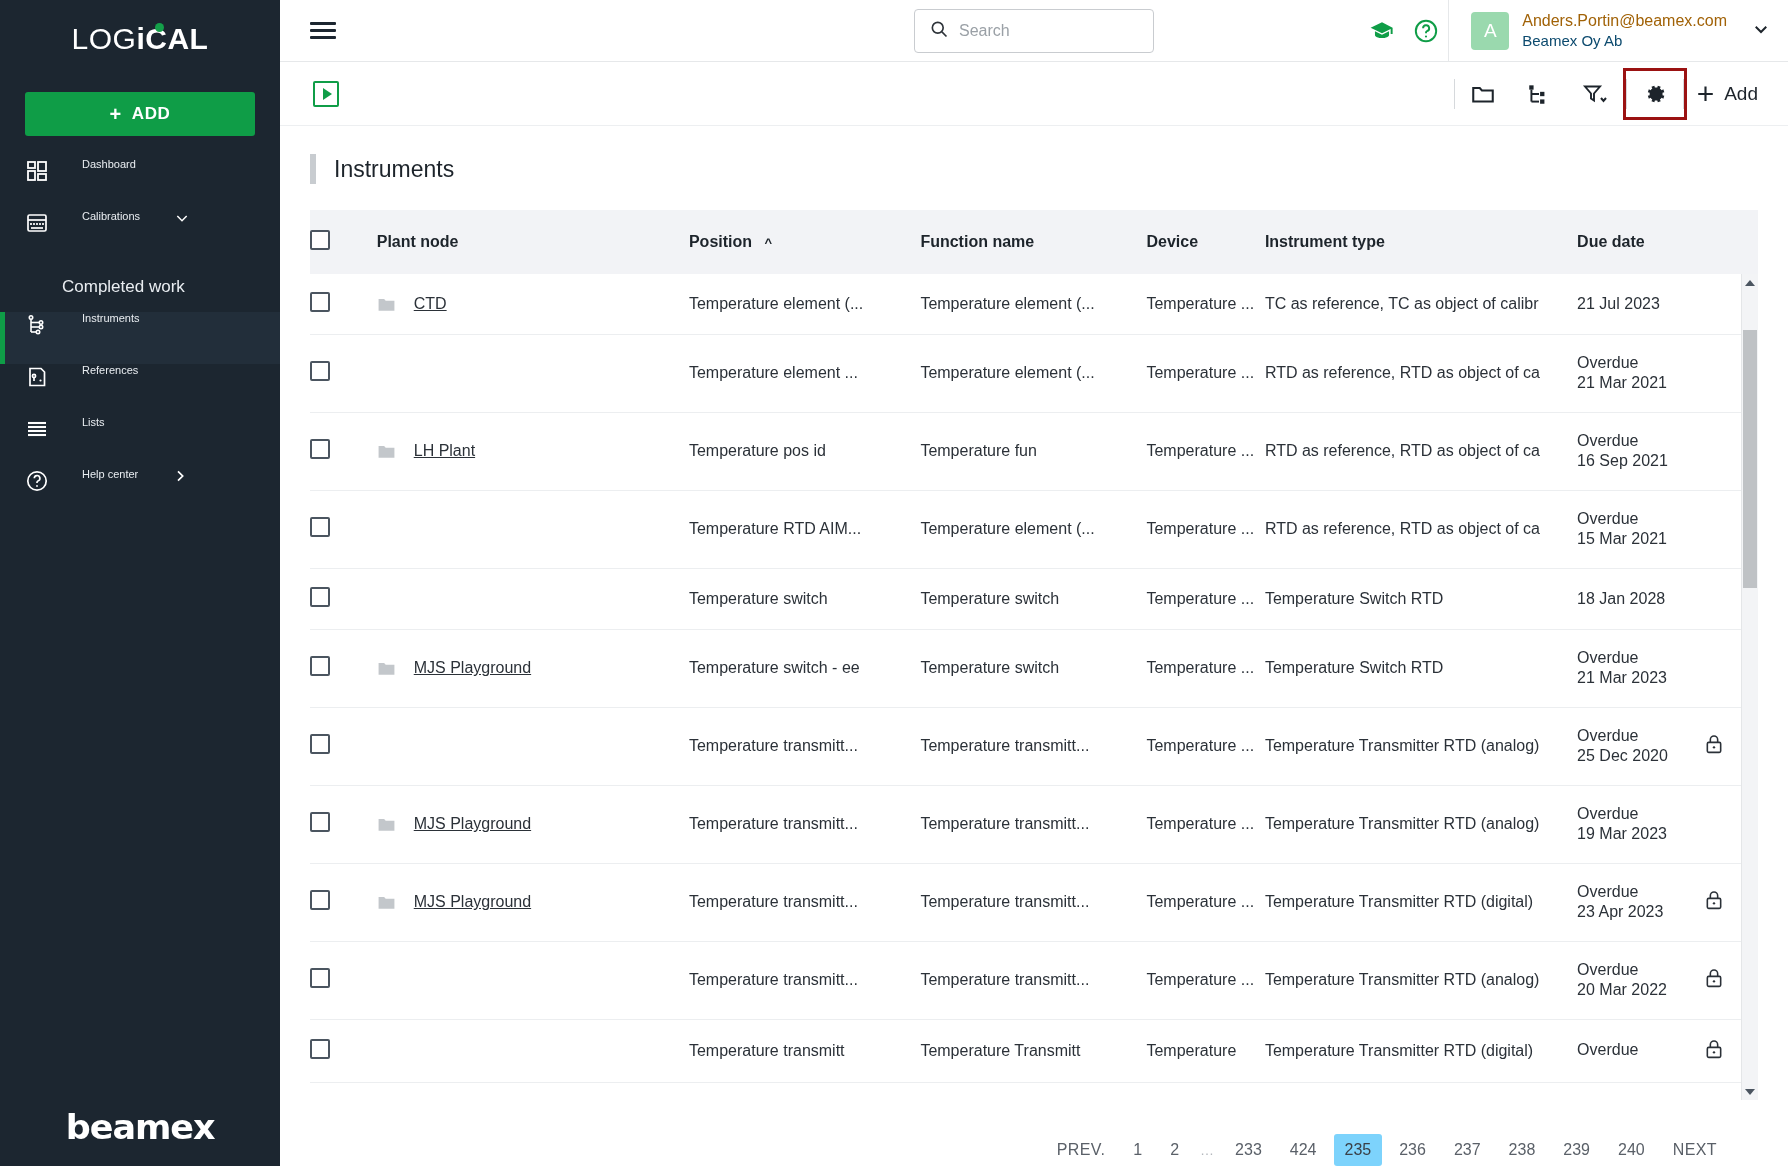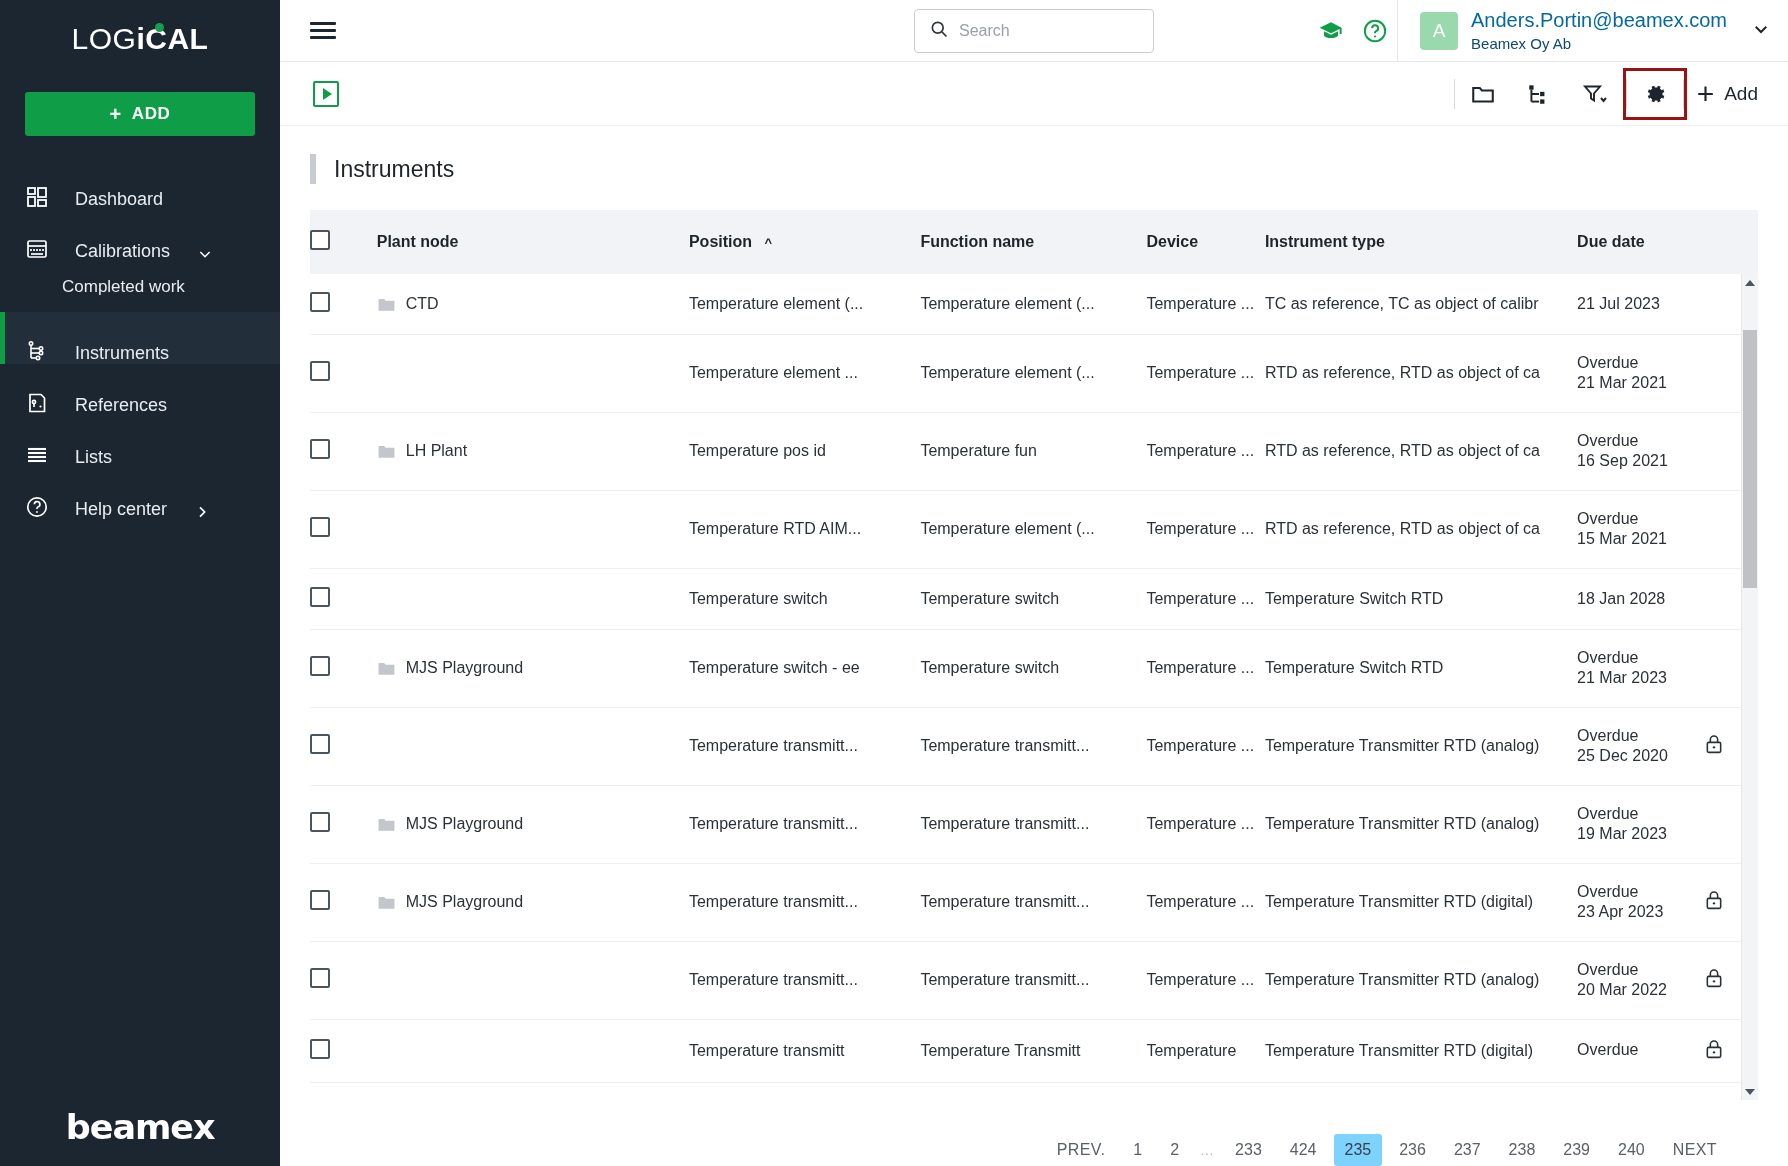--- a/index.html
+++ b/index.html
@@ -33,23 +33,23 @@
   .add-btn {
     margin: 14px 25px 0 25px; height: 44px;
     background: #0f9d47; color: #fff; border: none; border-radius: 3px;
     font-size: 17px; font-weight: bold; letter-spacing: .6px;
     display: flex; align-items: center; justify-content: center; gap: 10px;
     cursor: pointer; font-family: inherit;
   }
   .add-btn .plus { font-size: 20px; font-weight: bold; }
   .nav { margin-top: 22px; }
   .nav-item {
-    display: flex; align-items: flex-end; gap: 25px;
+    display: flex; align-items: flex-start; gap: 32px;
     height: 52px; padding: 0 0 0 24px; color: #e9edf1;
-    font-size: 18px; cursor: pointer; position: relative;
+    font-size: 11px; cursor: pointer; position: relative;
   }
   .nav-item.active { background: #222e3a; }
   .nav-item.active::before {
     content: ""; position: absolute; left: 0; top: 0; bottom: 0;
     width: 5px; background: #0f9d47;
   }
   .nav-icon { width: 26px; height: 26px; flex: 0 0 26px; display:flex; align-items:center; justify-content:center; }
   .nav-icon svg { width: 24px; height: 24px; }
   .nav-sub {
     padding-left: 62px; height: 50px; display: flex; align-items: center;
@@ -93,21 +93,21 @@
   .top-icon svg { width: 26px; height: 26px; }
   .user-box {
     display: flex; align-items: center; gap: 13px; height: 100%;
     padding: 0 18px 0 22px; border-left: 1px solid #e6e8ea; cursor: pointer;
   }
   .avatar {
     width: 38px; height: 38px; border-radius: 4px; background: #9ad9ae;
     color: #ffffff; font-size: 19px; display: flex; align-items: center; justify-content: center;
   }
   .user-text { line-height: 1.32; }
-  .user-email { font-size: 20px; color: #0369a1; }
+  .user-email { font-size: 16px; color: #a16207; }
   .user-org { font-size: 15px; color: #0c4a6e; }
   .user-caret { margin-left: 12px; }
   .user-caret svg { width: 18px; height: 18px; }
 
   
   .toolbar {
     height: 64px; flex: 0 0 64px; display: flex; align-items: center;
     padding: 0 30px 0 30px; border-bottom: 1px solid #edeff1; position: relative;
   }
   .play-btn {
@@ -157,21 +157,21 @@
   .col-pos   { width: 215px; }
   .col-fn    { width: 210px; }
   .col-dev   { width: 110px; }
   .col-type  { width: 290px; }
   .col-due   { width: 118px; }
   .col-lock  { width: 50px; }
   .chk {
     width: 20px; height: 20px; border: 2px solid #4b5560; border-radius: 2px;
     display: inline-block; cursor: pointer; background: #fff;
   }
-  .plant-cell { display: flex; align-items: center; gap: 10px; }
+  .plant-cell { display: flex; align-items: center; gap: 18px; text-decoration: underline; }
   .folder svg { width: 19px; height: 19px; display:block; }
   .green { color: #19a351; }
   .due { line-height: 1.28; white-space: nowrap; }
   .lock svg { width: 20px; height: 22px; }
   .sort-caret { margin-left: 8px; font-size: 13px; display:inline-block; }
 
   .scroll-area { position: relative; flex: 1; min-height: 0; overflow: hidden; }
   .scrollbar {
     position: absolute; right: 0; top: 0; bottom: 0; width: 17px; background: #f3f4f6;
     border-left: 1px solid #e4e6e8;

